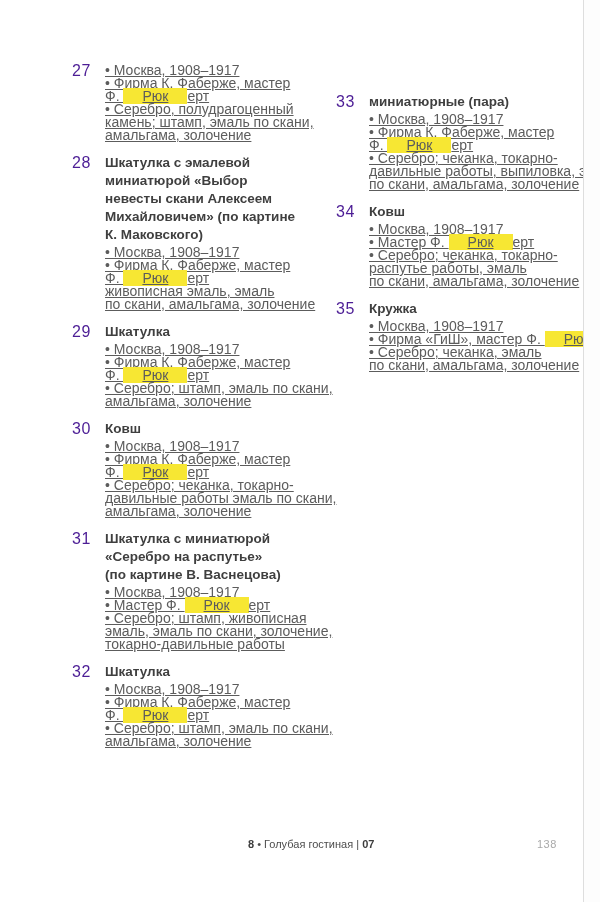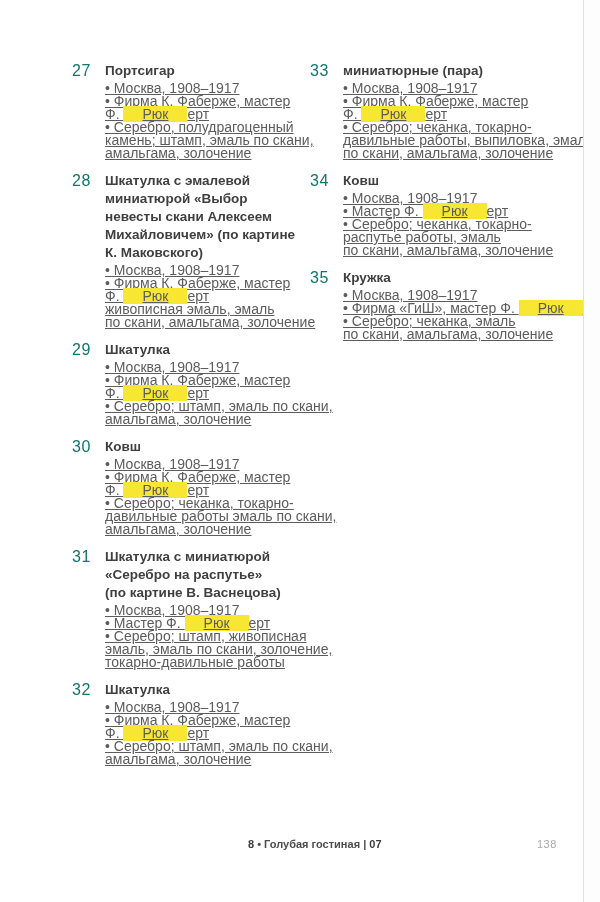--- a/index.html
+++ b/index.html
@@ -13,56 +13,53 @@
   .page-edge {
     position:absolute; left:583px; top:0; bottom:0; width:1px;
     background:#dedede;
   }
   .edge-gutter {
     position:absolute; left:584px; top:0; bottom:0; right:0;
     background:#fdfdfd;
   }
   .column { position:absolute; top:62px; }
   .column.left  { left:72px;  width:235px; }
-  .column.right { left:310px; width:245px; }
+  .column.right { left:336px; width:245px;margin-top:31px; }
   .item { display:flex; margin-bottom:12px; }
   .num {
     width:33px; flex:0 0 33px;
-    font-size:16px; line-height:18px; color:#0f766e;
+    font-size:16px; line-height:18px; color:#4c1d95;
     letter-spacing:0.5px;
   }
   .body-block { flex:1; }
   .title { font-weight:bold; font-size:13.5px; line-height:18px; color:#3f3f3f; }
   .title .tline { white-space:nowrap; }
   .details { margin-top:2px; }
   .details .dline {
     font-size:14px; line-height:13px; color:#5c5c5c; white-space:nowrap;text-decoration:underline;
   }
   .hl { padding:0 19px; }
   .footer {
     position:absolute; top:838px; left:0; width:600px; height:16px;
     font-size:11px; color:#4c4c4c;
   }
-  .footer-center { position:absolute; left:248px; top:0; white-space:nowrap;font-weight:bold; }
+  .footer-center { position:absolute; left:248px; top:0; white-space:nowrap; }
   .footer-center b { color:#3d3d3d; }
   .page-number {
     position:absolute; left:537px; top:0;
     color:#a9a9a9; letter-spacing:0.5px;
   }
 </style>
 </head>
 <body>
 
 <div class="column left">
     <div class="item">
       <div class="num">27</div>
       <div class="body-block">
-        <div class="title">
-          <div class="tline">Портсигар</div>
-        </div>
         <div class="details">
           <div class="dline"><span>• Москва, 1908–1917</span></div>
           <div class="dline"><span>• Фирма К. Фаберже, мастер</span></div>
           <div class="dline"><span>Ф. </span><span class="hl" style="background-color: rgb(247, 231, 51);">Рюк</span><span>ерт</span></div>
           <div class="dline"><span>• Серебро, полудрагоценный</span></div>
           <div class="dline"><span>камень; штамп, эмаль по скани,</span></div>
           <div class="dline"><span>амальгама, золочение</span></div>
         </div>
       </div>
     </div>

